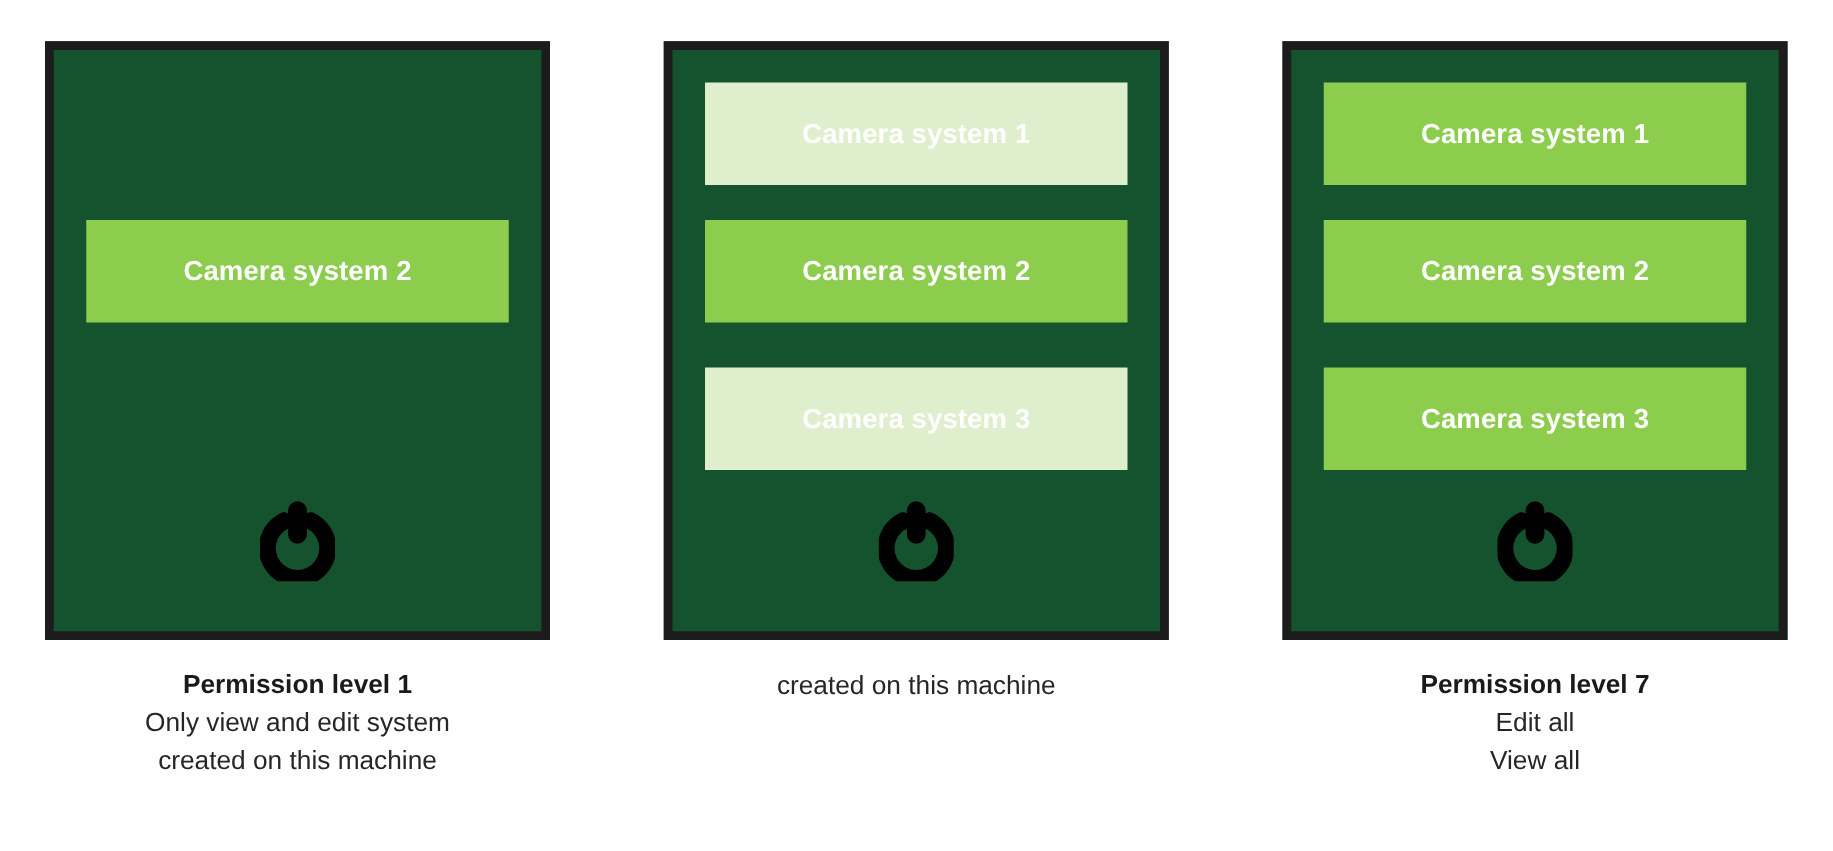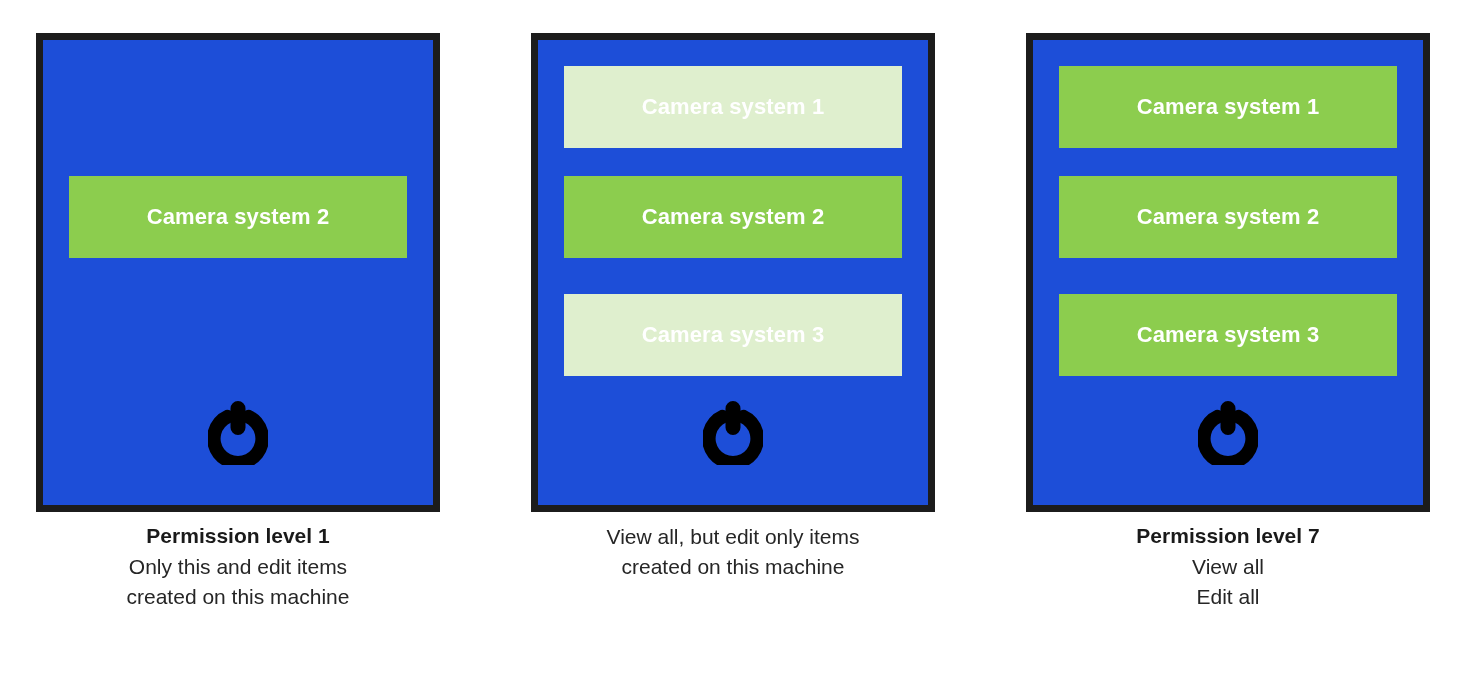--- a/index.html
+++ b/index.html
@@ -31,21 +31,21 @@
   .column.col-2 { left: 531px; }
   .column.col-3 { left: 1026px; }
 
   
   .panel {
     position: relative;
     box-sizing: border-box;
     width: 404px;
     height: 479px;
     border: 7px solid #1c1c1c;
-    background: #1d4ed8;
+    background: #14532d;
   }
 
   .panel-inner {
     position: absolute;
     left: 0;
     right: 0;
     top: 0;
     bottom: 0;
     padding: 26px;
     box-sizing: border-box;
@@ -87,21 +87,21 @@
     display: flex;
     justify-content: center;
   }
   .power-icon {
     display: block;
   }
 
   
   .caption {
     width: 404px;
-    margin-top: 10px;
+    margin-top: 22px;
     text-align: center;
   }
   .caption-title {
     font-size: 21px;
     font-weight: bold;
     color: #1a1a1a;
     line-height: 1.35;
     margin-bottom: 2px;
   }
   .caption-line {
@@ -131,21 +131,21 @@
       <div class="power-wrap">
         <svg class="power-icon" width="60" height="66" viewBox="0 0 60 66" aria-hidden="true">
           <path d="M30 2 a7.5 7.5 0 0 1 7.5 7.5 v19 a7.5 7.5 0 0 1 -15 0 v-19 A7.5 7.5 0 0 1 30 2 z" fill="#000000"></path>
           <path d="M17.6 11.0 a7 7 0 0 1 5.6 12.6 a17.4 17.4 0 1 0 13.6 0 a7 7 0 0 1 5.6 -12.6 a31 31 0 1 1 -24.8 0 z" fill="#000000"></path>
         </svg>
       </div>
     </div>
 
     <div class="caption">
       <div class="caption-title">Permission level 1</div>
-      <div class="caption-line">Only this and edit items</div>
+      <div class="caption-line">Only view and edit system</div>
       <div class="caption-line">created on this machine</div>
     </div>
   </div>
 
   <div class="column col-2">
     <div class="panel">
       <div class="panel-inner">
 
         <div class="bar dim">Camera system 1</div>
 
@@ -157,21 +157,20 @@
 
       <div class="power-wrap">
         <svg class="power-icon" width="60" height="66" viewBox="0 0 60 66" aria-hidden="true">
           <path d="M30 2 a7.5 7.5 0 0 1 7.5 7.5 v19 a7.5 7.5 0 0 1 -15 0 v-19 A7.5 7.5 0 0 1 30 2 z" fill="#000000"></path>
           <path d="M17.6 11.0 a7 7 0 0 1 5.6 12.6 a17.4 17.4 0 1 0 13.6 0 a7 7 0 0 1 5.6 -12.6 a31 31 0 1 1 -24.8 0 z" fill="#000000"></path>
         </svg>
       </div>
     </div>
 
     <div class="caption">
-      <div class="caption-line">View all, but edit only items</div>
       <div class="caption-line">created on this machine</div>
     </div>
   </div>
 
   <div class="column col-3">
     <div class="panel">
       <div class="panel-inner">
 
         <div class="bar">Camera system 1</div>
 
@@ -184,18 +183,18 @@
       <div class="power-wrap">
         <svg class="power-icon" width="60" height="66" viewBox="0 0 60 66" aria-hidden="true">
           <path d="M30 2 a7.5 7.5 0 0 1 7.5 7.5 v19 a7.5 7.5 0 0 1 -15 0 v-19 A7.5 7.5 0 0 1 30 2 z" fill="#000000"></path>
           <path d="M17.6 11.0 a7 7 0 0 1 5.6 12.6 a17.4 17.4 0 1 0 13.6 0 a7 7 0 0 1 5.6 -12.6 a31 31 0 1 1 -24.8 0 z" fill="#000000"></path>
         </svg>
       </div>
     </div>
 
     <div class="caption">
       <div class="caption-title">Permission level 7</div>
+      <div class="caption-line">Edit all</div>
       <div class="caption-line">View all</div>
-      <div class="caption-line">Edit all</div>
     </div>
   </div>
 
 </div>
 
 </body></html>

